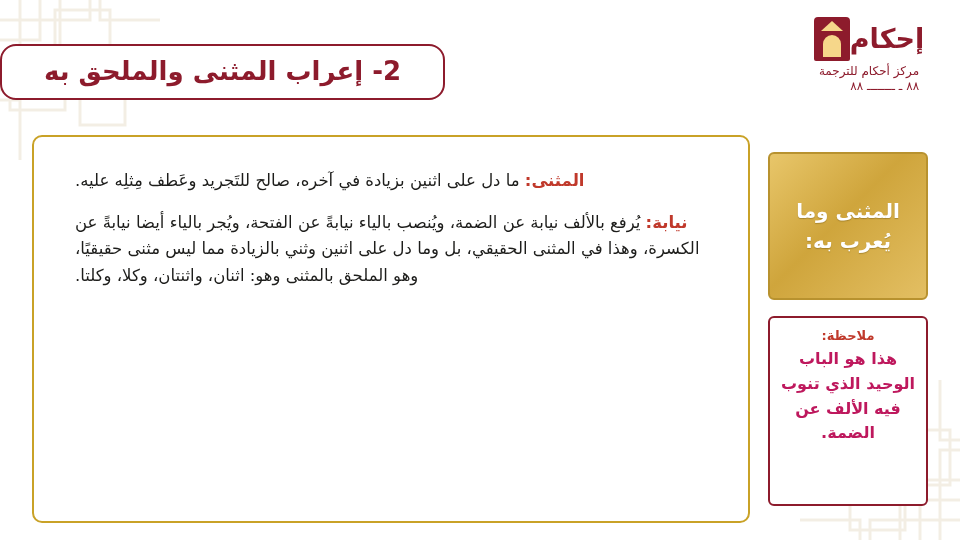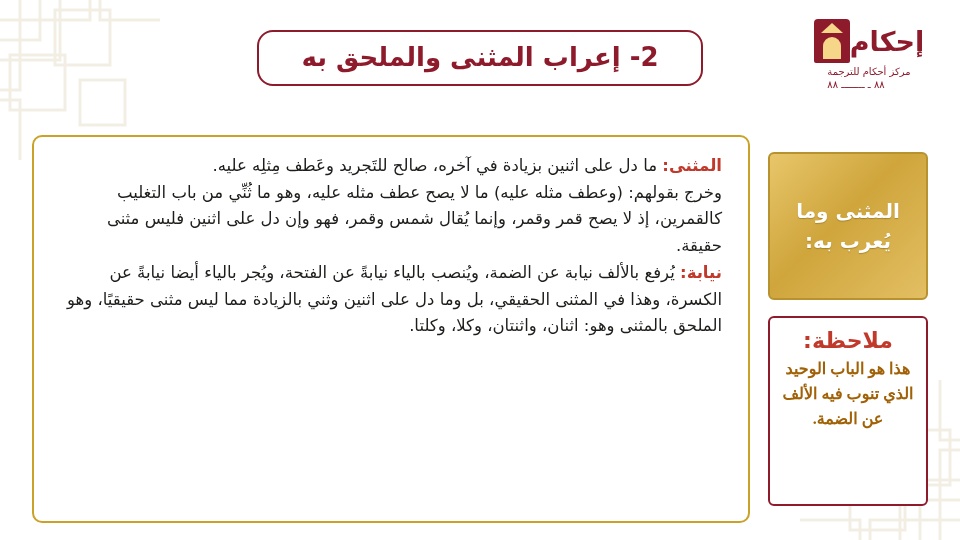--- a/index.html
+++ b/index.html
@@ -22,25 +22,25 @@
     height: 250px;
     opacity: 0.22;
     pointer-events: none;
   }
   .bg-pattern.tl { top: -40px; left: -40px; }
   .bg-pattern.br { bottom: -40px; right: -40px; transform: rotate(180deg); }
 
   
   .title-wrap {
     position: absolute;
-    top: 30px;
+    top: 44px;
     left: 0;
     right: 0;
     display: flex;
-    justify-content: center;
+    justify-content: flex-end;
   }
   .title-box {
     border: 2px solid #8d1b2c;
     border-radius: 16px;
     padding: 12px 42px 14px 42px;
     background: #ffffff;
   }
   .title-box .title-text {
     color: #8d1b2c;
     font-size: 26px;
@@ -96,44 +96,44 @@
   }
   .logo-word {
     color: #8d1b2c;
     font-size: 27px;
     font-weight: bold;
     line-height: 1;
   }
   .logo-sub {
     margin-top: 3px;
     color: #8d1b2c;
-    font-size: 10px;
+    font-size: 12px;
     line-height: 1.25;
-    text-align: left;
+    text-align: right;
   }
 
   
   .content-card {
     position: absolute;
     top: 135px;
     right: 210px;
     left: 32px;
     height: 388px;
     border: 2px solid #c9a227;
     border-radius: 10px;
     background: #ffffff;
     box-sizing: border-box;
     padding: 16px 26px 10px 26px;
   }
   .content-card p {
-    margin: 0;
+    margin: 15px;
     font-size: 16.5px;
     line-height: 1.62;
     color: #1d1d1b;
-    text-align: right;
+    text-align: left;
   }
   .lbl-red { color: #c0392b; font-weight: bold; }
 
   
   .side-box {
     position: absolute;
     right: 32px;
     width: 160px;
     box-sizing: border-box;
   }
@@ -160,30 +160,29 @@
     top: 316px;
     min-height: 190px;
     border: 2px solid #8d1b2c;
     border-radius: 6px;
     background: #ffffff;
     padding: 10px 8px;
     text-align: center;
   }
   .note-title {
     color: #c0392b;
-    font-size: 22px;
+    font-size: 13px;
     font-weight: bold;
     margin-bottom: 4px;
   }
   .note-body {
-    color: #a16207;
+    color: #be185d;
     font-size: 16px;
     line-height: 1.55;
     font-weight: bold;
-    font-family: Liberation Serif, serif;
   }
 </style>
 </head>
 <body>
 
 <div class="bg-pattern tl">
   <svg width="250" height="250" viewBox="0 0 250 250" xmlns="http://www.w3.org/2000/svg">
     <g fill="none" stroke="#cbb78a" stroke-width="3">
       <rect x="10" y="10" width="70" height="70"></rect>
       <rect x="30" y="30" width="70" height="70"></rect>
@@ -229,21 +228,20 @@
 <div class="title-wrap">
   <div class="title-box">
     <div class="title-text">2- إعراب المثنى والملحق به</div>
   </div>
 </div>
 
 <div class="content-card">
   <p>
     <span class="lbl-red">المثنى:</span><span> ما دل على اثنين بزيادة في آخره، صالح للتَجريد وعَطف مِثلِه عليه.</span>
   </p>
-  <p>وخرج بقولهم: (وعطف مثله عليه) ما لا يصح عطف مثله عليه، وهو ما ثُنِّي من باب التغليب كالقمرين، إذ لا يصح قمر وقمر، وإنما يُقال شمس وقمر، فهو وإن دل على اثنين فليس مثنى حقيقة.</p>
   <p>
     <span class="lbl-red">نيابة:</span><span> يُرفع بالألف نيابة عن الضمة، ويُنصب بالياء نيابةً عن الفتحة، ويُجر بالياء أيضا نيابةً عن الكسرة، وهذا في المثنى الحقيقي، بل وما دل على اثنين وثني بالزيادة مما ليس مثنى حقيقيًا، وهو الملحق بالمثنى وهو: اثنان، واثنتان، وكلا، وكلتا.</span>
   </p>
 </div>
 
 <div class="side-box gold">
   <div class="side-title">المثنى وما يُعرب به:</div>
 </div>
 
 <div class="side-box note">

